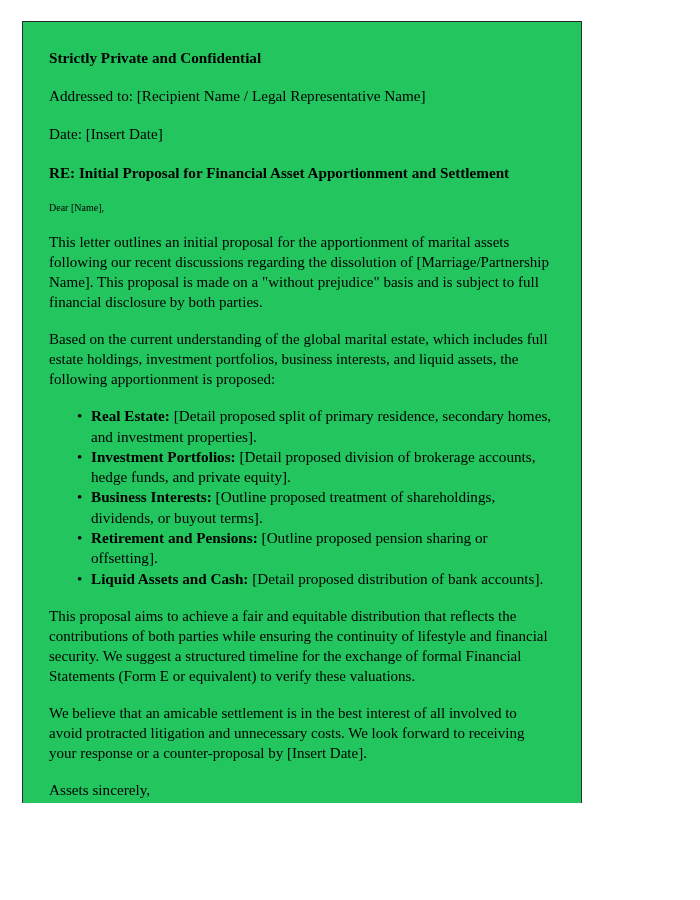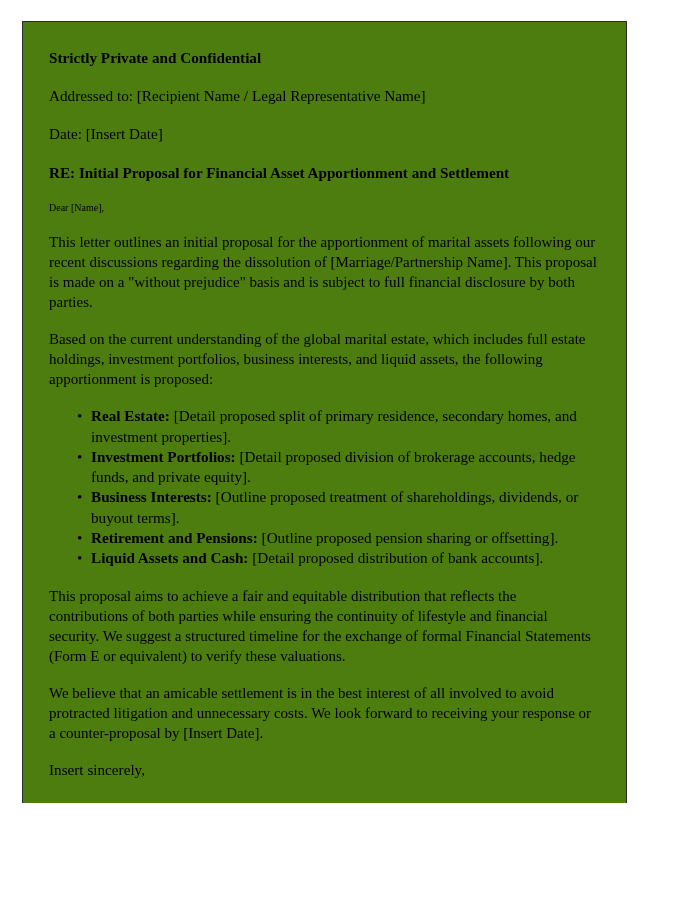--- a/index.html
+++ b/index.html
@@ -14,28 +14,28 @@
     font-family: "Liberation Serif", "DejaVu Serif", serif;
     color: #000000;
     -webkit-font-smoothing: antialiased;
   }
 
   
   .page {
     position: absolute;
     left: 22px;
     top: 21px;
-    width: 605px;       
+    width: 560px;       
     height: 782px;      
     box-sizing: border-box;
     border-top: 1.4px solid #2b2b2b;
     border-left: 1.4px solid #2b2b2b;
     border-right: 1.4px solid #2b2b2b;
     border-bottom: none;
-    background: #4d7c0f;
+    background: #22c55e;
     overflow: hidden;
   }
 
   .page-inner {
     padding: 26px 28px 0 26px;
   }
 
   .heading-line {
     font-size: 15.2px;
     line-height: 1.33;
@@ -136,18 +136,18 @@
       <li>
         <span class="term">Liquid Assets and Cash:</span>
         <span>[Detail proposed distribution of bank accounts].</span>
       </li>
     </ul>
 
     <p class="para">This proposal aims to achieve a fair and equitable distribution that reflects the contributions of both parties while ensuring the continuity of lifestyle and financial security. We suggest a structured timeline for the exchange of formal Financial Statements (Form E or equivalent) to verify these valuations.</p>
 
     <p class="para">We believe that an amicable settlement is in the best interest of all involved to avoid protracted litigation and unnecessary costs. We look forward to receiving your response or a counter-proposal by [Insert Date].</p>
 
-    <p class="signoff first">Insert sincerely,</p>
+    <p class="signoff first">Assets sincerely,</p>
 
     <p class="signoff">[Asset Signature]</p>
 
   </div>
 </div>
 
 </body></html>

